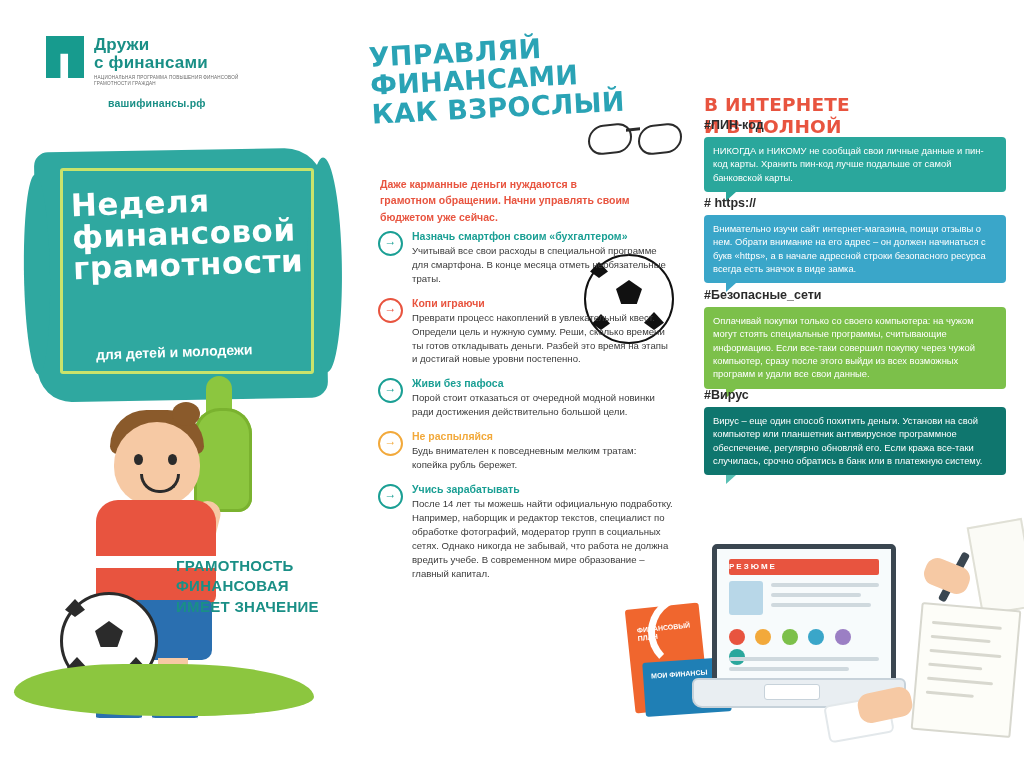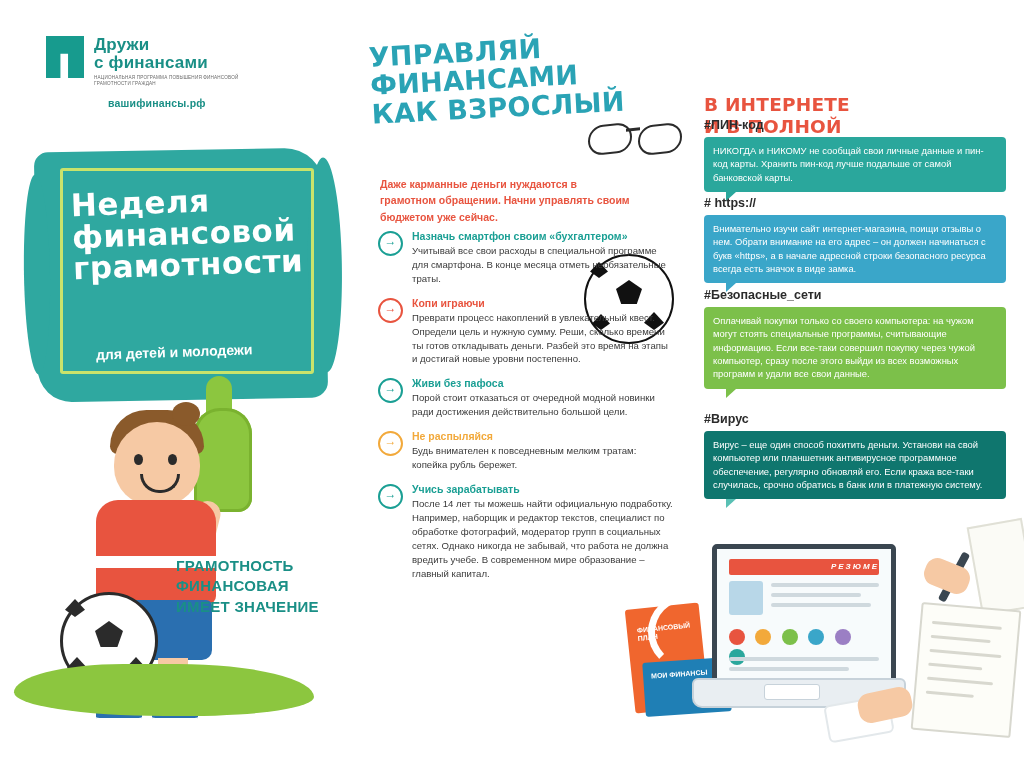--- a/index.html
+++ b/index.html
@@ -156,29 +156,29 @@
   }
   .bubble:after{
     content:"";position:absolute;left:22px;bottom:-9px;border-width:9px 10px 0 0;
     border-style:solid;border-color:transparent;
   }
   .b-teal{background:#2aa79c;} .b-teal:after{border-top-color:#2aa79c;}
   .b-blue{background:#3aa6c9;} .b-blue:after{border-top-color:#3aa6c9;}
   .b-green{background:#7cc04a;} .b-green:after{border-top-color:#7cc04a;}
   .b-mint{background:#0f766e;} .b-mint:after{border-top-color:#59c0b4;}
 
-  .sec1{top:118px;} .sec2{top:196px;} .sec3{top:288px;} .sec4{top:412px;}
+  .sec1{top:118px;} .sec2{top:196px;} .sec3{top:288px;} .sec4{top:388px;}
 
   
   .desk{position:absolute;left:630px;top:510px;width:394px;height:257px;}
   .laptop-base{position:absolute;left:62px;top:168px;width:210px;height:26px;background:#e9eef2;border-radius:6px 6px 10px 10px;border:2px solid #c7d2da;}
   .laptop-pad{position:absolute;left:134px;top:174px;width:54px;height:14px;background:#ffffff;border:1px solid #c7d2da;border-radius:3px;}
   .laptop-screen{position:absolute;left:82px;top:34px;width:174px;height:136px;background:#ffffff;border:5px solid #3a4650;border-radius:5px;}
   .screen-inner{position:absolute;inset:0;background:#f7fbfc;}
-  .screen-head{position:absolute;left:12px;top:10px;width:150px;height:16px;background:#e8543f;border-radius:2px;color:#fff;font-size:8px;font-weight:bold;text-align:right;line-height:16px;letter-spacing:2px;font-style:italic;}
+  .screen-head{position:absolute;left:12px;top:10px;width:150px;height:16px;background:#e8543f;border-radius:2px;color:#fff;font-size:8px;font-weight:bold;text-align:left;line-height:16px;letter-spacing:2px;}
   .screen-photo{position:absolute;left:12px;top:32px;width:34px;height:34px;background:#b8d7e8;border-radius:3px;}
   .screen-line{position:absolute;background:#cfd9de;height:4px;border-radius:2px;}
   .dots{position:absolute;left:12px;top:80px;width:150px;height:18px;}
   .dots i{display:inline-block;width:16px;height:16px;border-radius:50%;margin-right:6px;}
   .book-orange{position:absolute;left:0;top:96px;width:74px;height:104px;background:#f0662e;border-radius:3px;transform:rotate(-6deg);}
   .book-orange .lbl{position:absolute;left:10px;top:18px;width:18px;color:#fff;font-size:7px;font-weight:bold;line-height:1.1;}
   .book-blue{position:absolute;left:14px;top:150px;width:86px;height:54px;background:#1f7fb5;border-radius:3px;transform:rotate(-4deg);}
   .book-blue .lbl{position:absolute;left:8px;top:10px;color:#fff;font-size:7px;font-weight:bold;line-height:1.2;}
   .headphones{position:absolute;left:18px;top:84px;width:62px;height:62px;border:7px solid #ffffff;border-radius:50%;border-bottom-color:transparent;}
   .clipboard{position:absolute;left:286px;top:96px;width:96px;height:124px;background:#fdfdf8;border:2px solid #d8d8cf;border-radius:3px;transform:rotate(5deg);}

